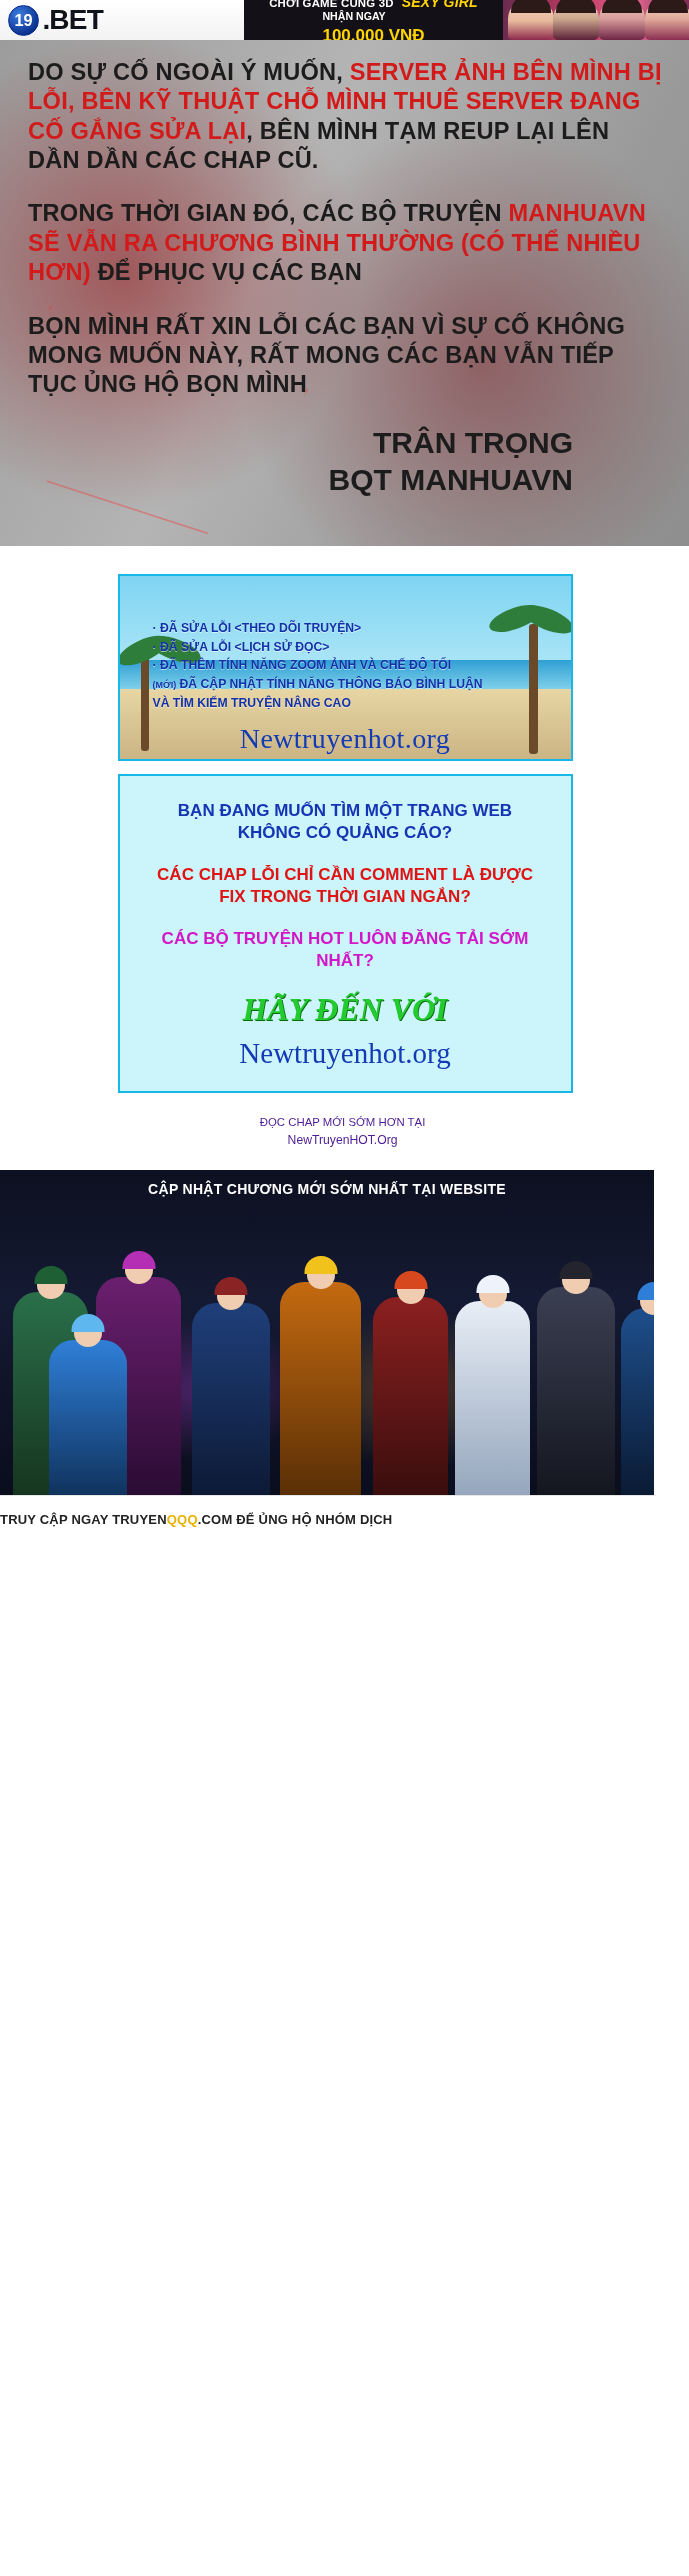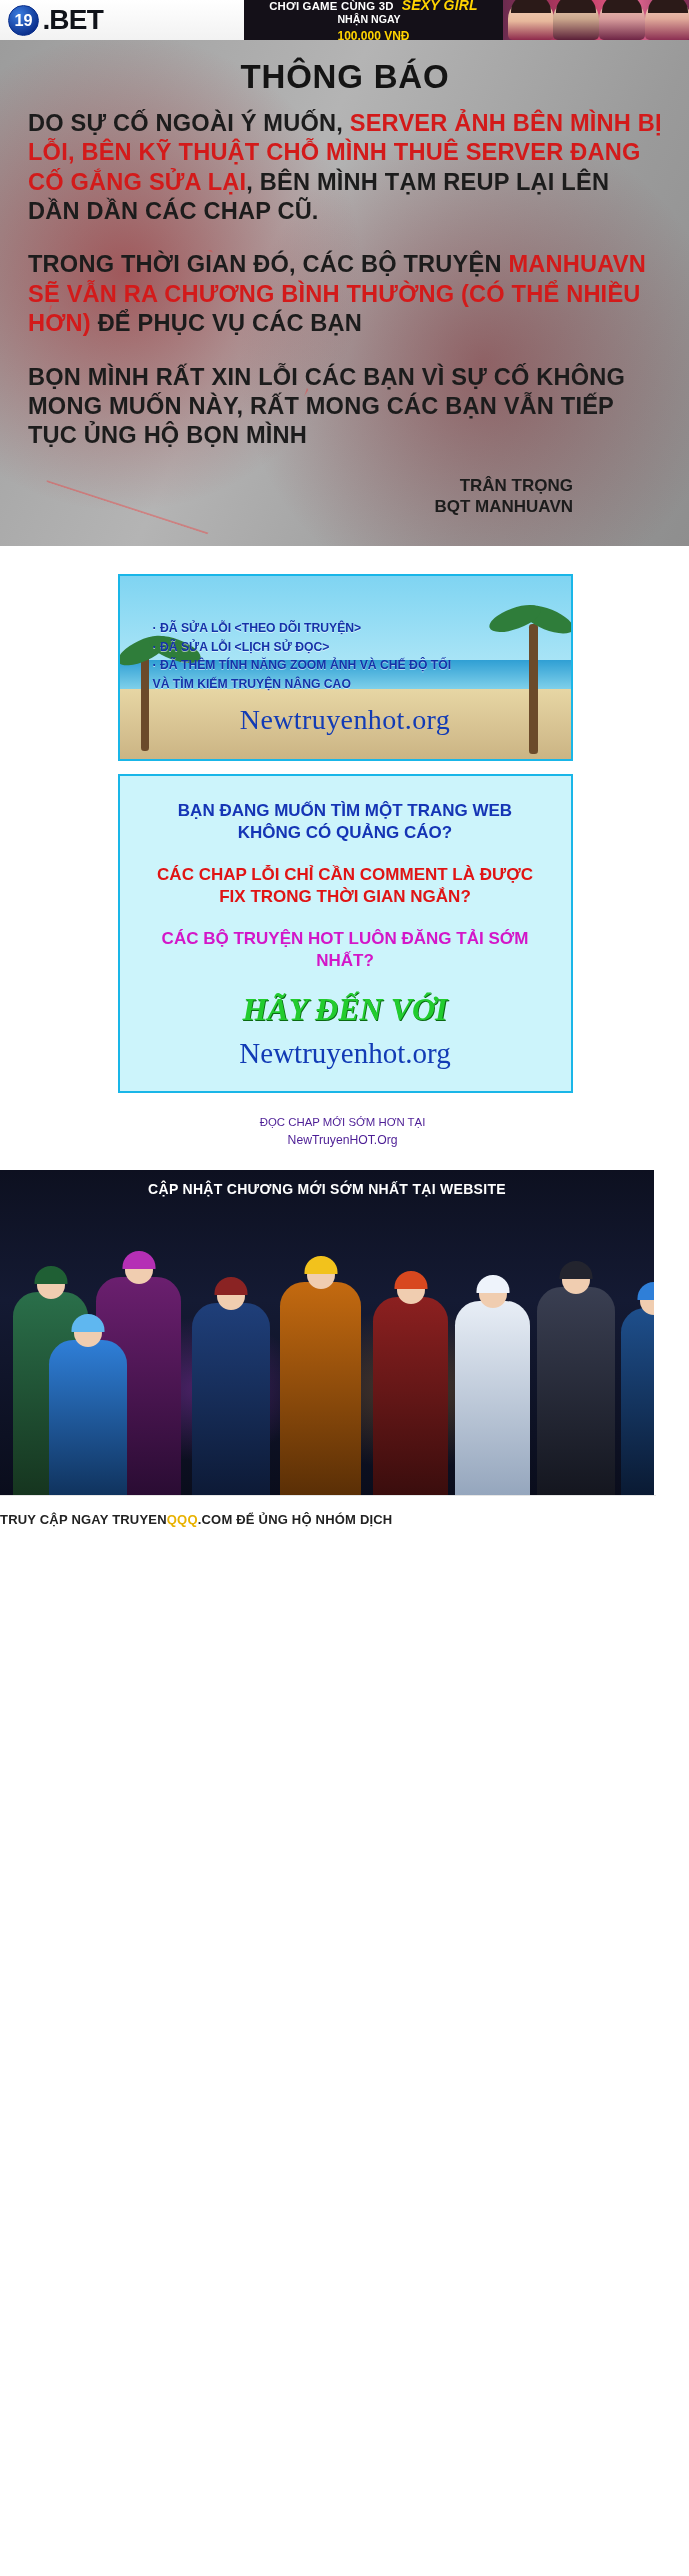--- a/index.html
+++ b/index.html
@@ -51,21 +51,21 @@
   }
   .ad-line1 {
     font-size: 11.4px; font-weight: bold; color: #ffffff; letter-spacing: 0.2px;
     display: flex; gap: 8px; align-items: baseline; text-align: right;
   }
   .ad-sexy { color: #ffd400; font-size: 14px; font-weight: bold; font-style: italic; }
   .ad-line2 {
     font-size: 10.6px; font-weight: bold; color: #ffffff;
     display: flex; gap: 4.9px; align-items: baseline; flex-direction: column;
   }
-  .ad-amount { color: #ffd400; font-size: 12px; font-weight: bold; }
+  .ad-amount { color: #ffd400; font-size: 17px; font-weight: bold; }
   .ad-right {
     width: 187px; position: relative;
     background: linear-gradient(90deg,#6a2b4e 0%, #c23a63 40%, #e0668f 70%, #7a2a52 100%);
     overflow: hidden;
   }
   .ad-girl {
     position: absolute; bottom: 0; width: 46px; height: 42px;
     background: linear-gradient(180deg,#f7d7c0 0%, #e7b89c 55%, #8e2a4c 100%);
     border-radius: 21px 21px 4.9px 4.9px;
   }
@@ -117,21 +117,21 @@
     font-size: 23.6px;
     line-height: 1.24;
     font-weight: bold;
     color: #1c1c1c;
     margin: 0 0 24.4px 0;
     letter-spacing: 0.2px;
   }
   .hl { color: #d31a1a; }
   .notice-sign {
     text-align: right;
-    font-size: 17px; font-weight: bold;
+    font-size: 30px; font-weight: bold;
     line-height: 1.24;
     color: #1c1c1c;
     padding-right: 89px;
   }
 
   
   .mid {
     width: 690px;
     background: #ffffff;
     padding: 28px 0 0 0;
@@ -331,21 +331,20 @@
         </div>
       <div class="ad-girl g4">
           <div class="hair"></div>
         </div>
     </div>
   </div>
 
   <div class="notice">
     <div class="notice-bg"></div>
     <div class="notice-inner">
-      <div class="notice-title">THÔNG BÁO</div>
 
       <p class="notice-p">
         <span>DO SỰ CỐ NGOÀI Ý MUỐN, </span><span class="hl">SERVER ẢNH BÊN MÌNH BỊ LỖI, BÊN KỸ THUẬT CHỖ MÌNH THUÊ SERVER ĐANG CỐ GẮNG SỬA LẠI</span><span>, BÊN MÌNH TẠM REUP LẠI LÊN DẦN DẦN CÁC CHAP CŨ.</span>
       </p>
 
       <p class="notice-p">
         <span>TRONG THỜI GIAN ĐÓ, CÁC BỘ TRUYỆN </span><span class="hl">MANHUAVN SẼ VẪN RA CHƯƠNG BÌNH THƯỜNG (CÓ THỂ NHIỀU HƠN)</span><span> ĐỂ PHỤC VỤ CÁC BẠN</span>
       </p>
 
       <p class="notice-p">BỌN MÌNH RẤT XIN LỖI CÁC BẠN VÌ SỰ CỐ KHÔNG MONG MUỐN NÀY, RẤT MONG CÁC BẠN VẪN TIẾP TỤC ỦNG HỘ BỌN MÌNH</p>
@@ -366,20 +365,23 @@
       <div class="palm p2"></div>
       <div class="frond" style="left:-3.3px;bottom:98px;transform:rotate(-25deg);"></div>
       <div class="frond" style="left:28px;bottom:99px;transform:rotate(20deg);"></div>
       <div class="frond" style="right:-4.9px;bottom:129px;transform:rotate(22deg);"></div>
       <div class="frond" style="right:29px;bottom:130px;transform:rotate(-20deg);"></div>
 
       <div class="beach-text">
         <div>· ĐÃ SỬA LỖI &lt;THEO DÕI TRUYỆN&gt;</div>
         <div>· ĐÃ SỬA LỖI &lt;LỊCH SỬ ĐỌC&gt;</div>
         <div>· ĐÃ THÊM TÍNH NĂNG ZOOM ẢNH VÀ CHẾ ĐỘ TỐI</div>
+        <div>
+          <span class="small-new">(MỚI)</span><span> ĐÃ CẬP NHẬT TÍNH NĂNG THÔNG BÁO BÌNH LUẬN</span>
+        </div>
         <div>VÀ TÌM KIẾM TRUYỆN NÂNG CAO</div>
       </div>
       <div class="beach-url">Newtruyenhot.org</div>
     </div>
 
     <div class="promo">
       <div class="promo-q blue">BẠN ĐANG MUỐN TÌM MỘT TRANG WEB KHÔNG CÓ QUẢNG CÁO?</div>
       <div class="promo-q red">CÁC CHAP LỖI CHỈ CẦN COMMENT LÀ ĐƯỢC FIX TRONG THỜI GIAN NGẮN?</div>
       <div class="promo-q magenta">CÁC BỘ TRUYỆN HOT LUÔN ĐĂNG TẢI SỚM NHẤT?</div>
       <div class="promo-cta">HÃY ĐẾN VỚI</div>

